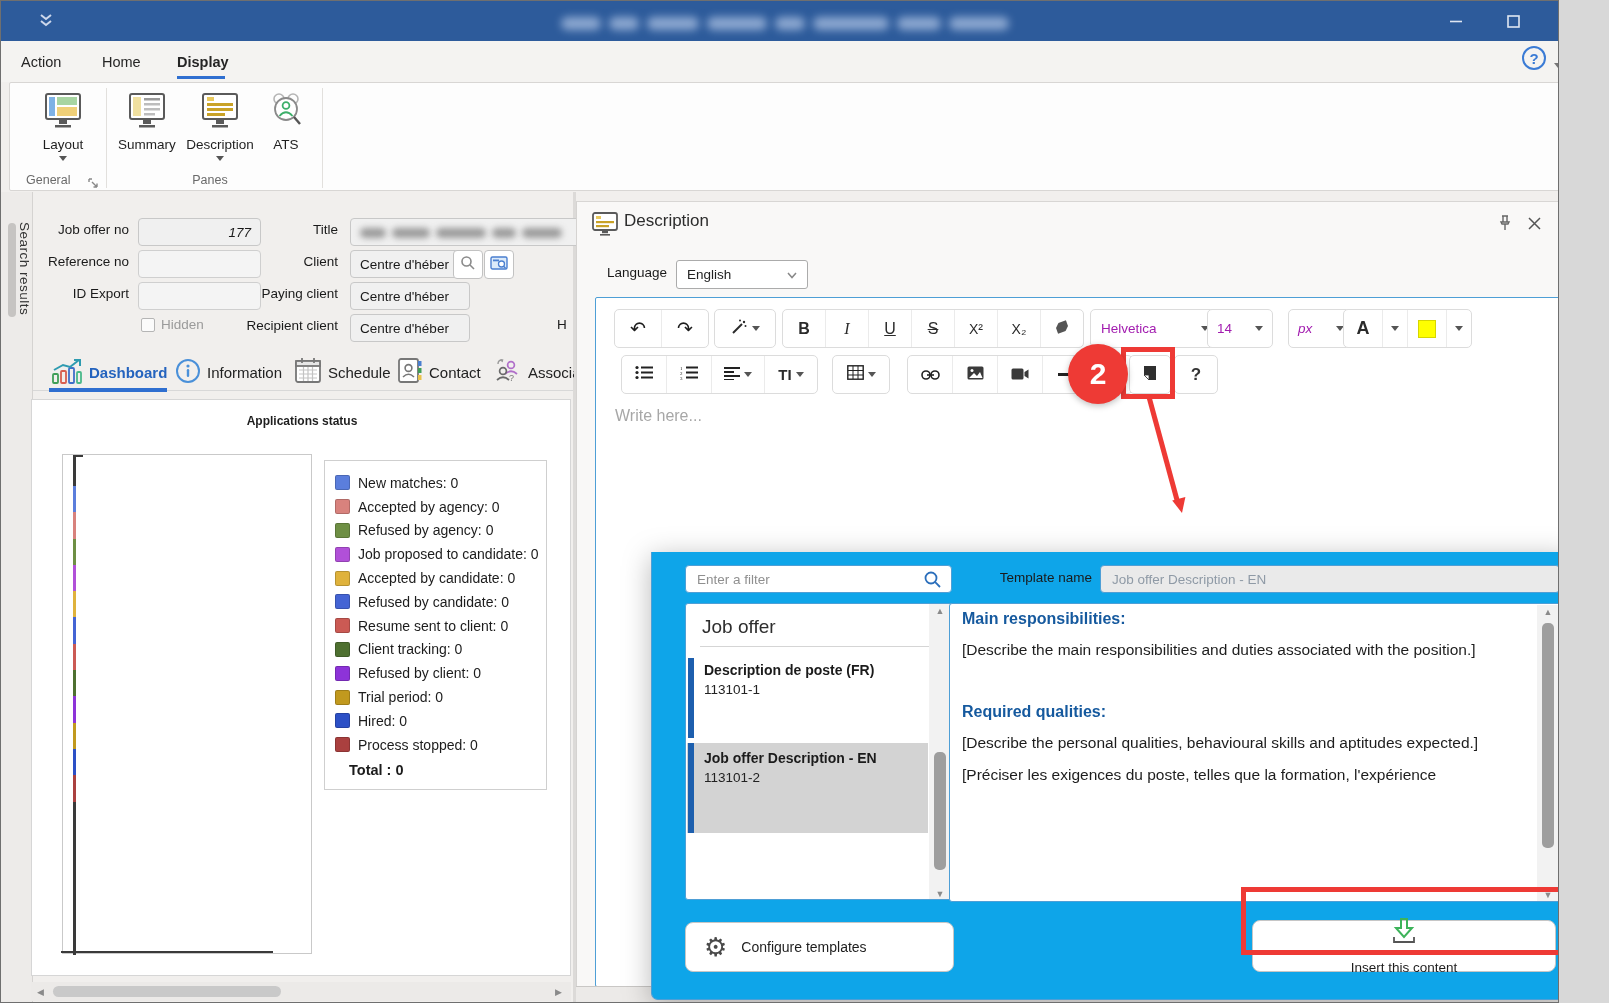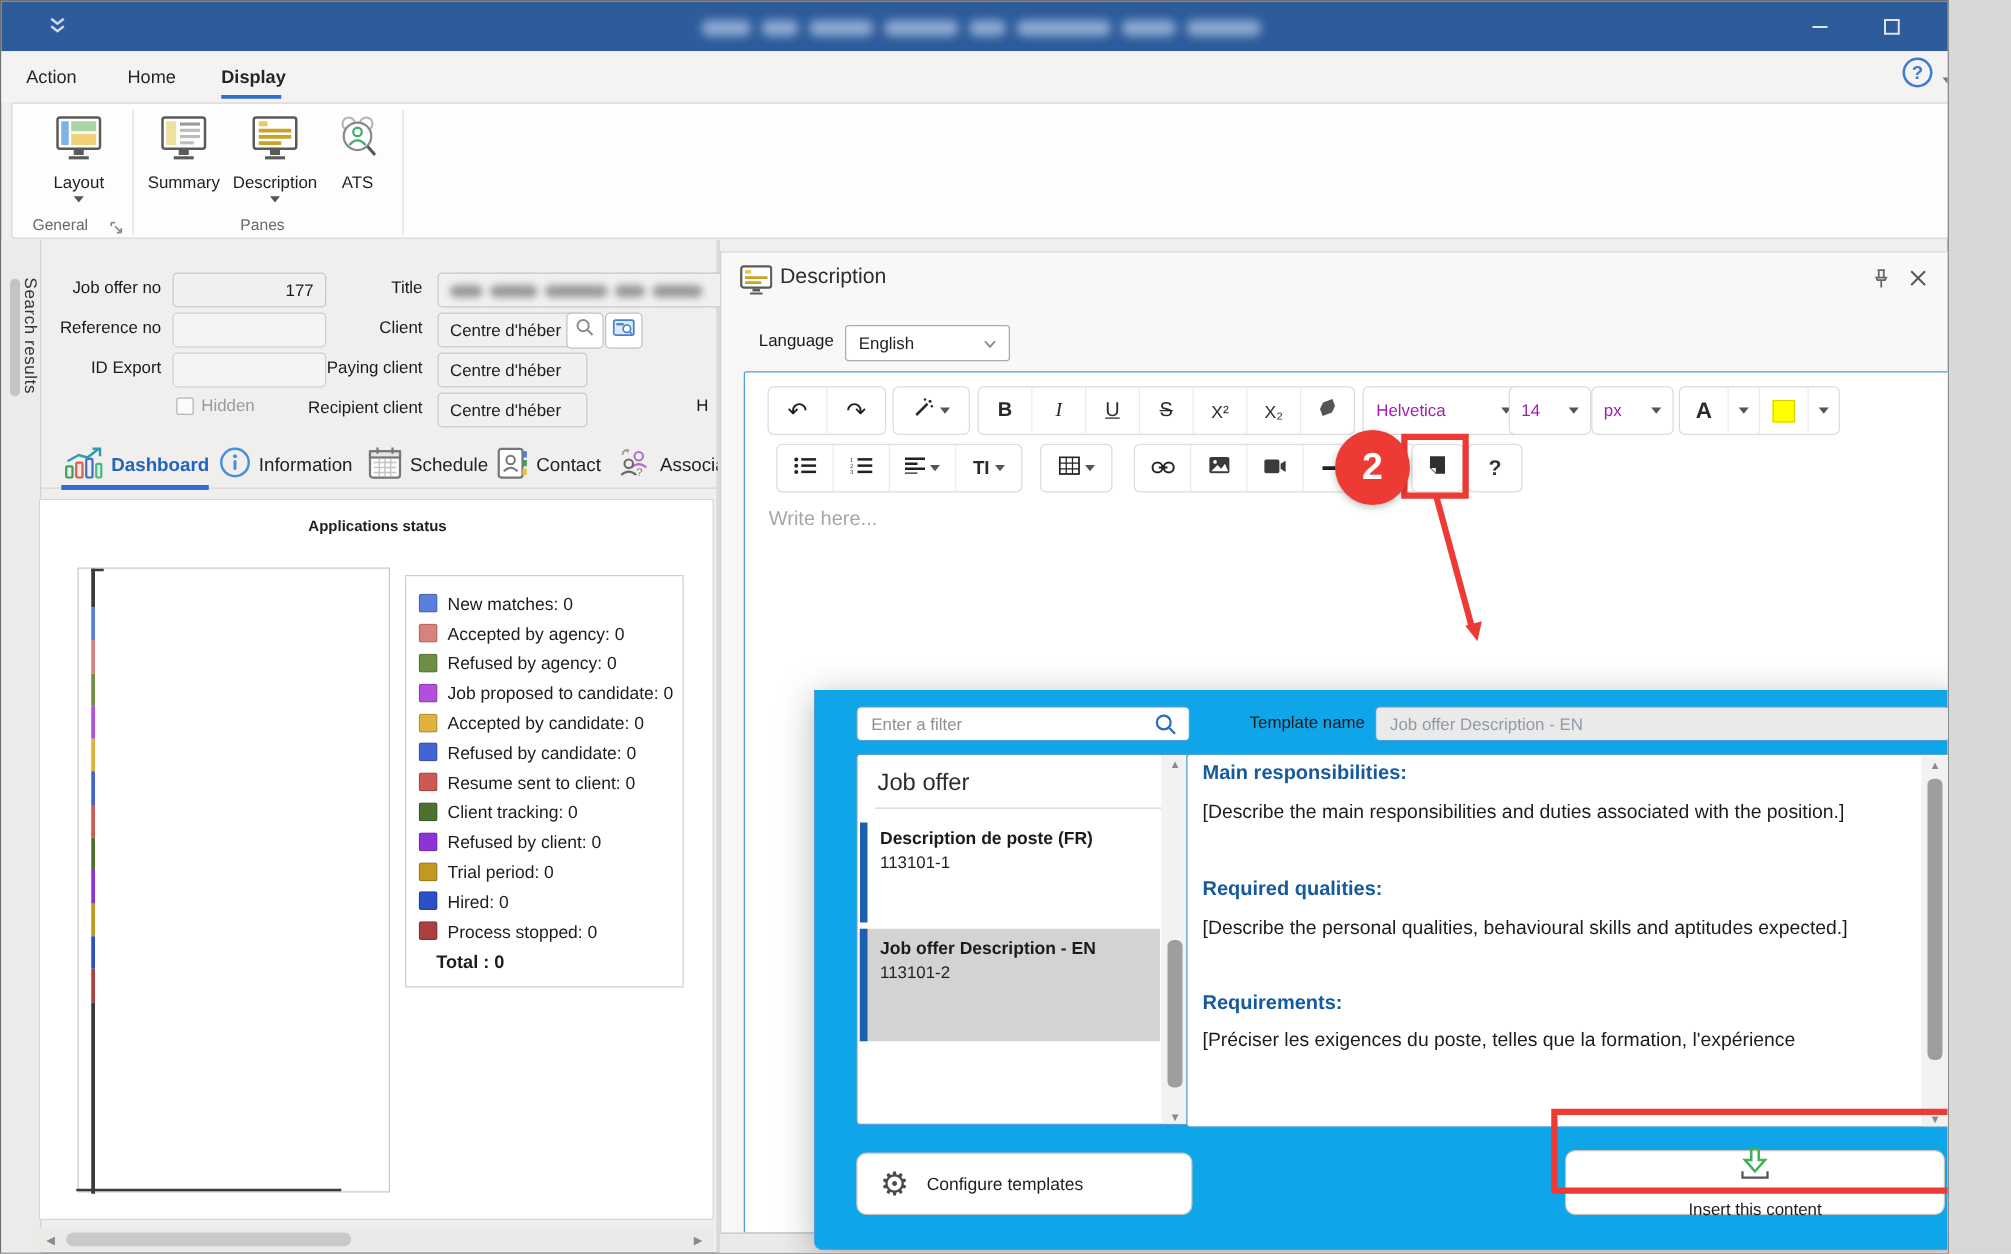--- a/index.html
+++ b/index.html
@@ -182,21 +182,21 @@
   </div>
 
   <div class="abs" style="left:0;top:191px;width:32px;height:812px;background:#edebe9;border-right:1px solid #d5d3d1;">
     <div class="abs" style="left:7px;top:31px;width:8px;height:94px;background:#c6c4c2;border-radius:4px;"></div>
     <div class="abs v-text" style="left:16px;top:30px;">Search results</div>
   </div>
 
   <div class="abs" style="left:572px;top:191px;width:3px;height:812px;background:#dcdad8;"></div>
 
   <div class="lbl" style="left:30px;top:221px;width:98px;">Job offer no</div>
-  <div class="fld" style="left:137px;top:217px;width:103px;height:26px;justify-content:flex-end;">177</div>
+  <div class="fld" style="left:137px;top:217px;width:103px;height:26px;justify-content:flex-end;font-style:italic;">177</div>
   <div class="lbl" style="left:239px;top:221px;width:98px;">Title</div>
   <div class="fld" style="left:349px;top:217px;width:217px;height:26px;overflow:hidden;">
     <span class="blur-strip"><i style="width:26px;height:10px;background:rgba(70,70,70,.5);filter:blur(3px);margin-right:6px;"></i><i style="width:38px;height:10px;background:rgba(70,70,70,.5);filter:blur(3px);margin-right:6px;"></i><i style="width:50px;height:10px;background:rgba(70,70,70,.5);filter:blur(3px);margin-right:6px;"></i><i style="width:24px;height:10px;background:rgba(70,70,70,.5);filter:blur(3px);margin-right:6px;"></i><i style="width:40px;height:10px;background:rgba(70,70,70,.5);filter:blur(3px);"></i></span>
   </div>
 
   <div class="lbl" style="left:30px;top:253px;width:98px;">Reference no</div>
   <div class="fld empty" style="left:137px;top:249px;width:103px;height:26px;"></div>
   <div class="lbl" style="left:239px;top:253px;width:98px;">Client</div>
   <div class="fld" style="left:349px;top:249px;width:100px;height:26px;overflow:hidden;white-space:nowrap;">Centre d'héber</div>
   <div class="mini-btn" style="left:452px;top:249px;">
@@ -447,21 +447,21 @@
           <span class="tb-txt">Helvetica</span>
           <span class="caret"></span>
         </div>
     </div>
     <div class="tb-group" style="left:630px;top:107px;">
       <div class="tb-cell" style="width:46px;justify-content:space-between;padding:0 9px;">
           <span class="tb-txt">14</span>
           <span class="caret"></span>
         </div>
     </div>
-    <div class="tb-group" style="left:696px;top:107px;">
+    <div class="tb-group" style="left:711px;top:107px;font-style:italic;">
       <div class="tb-cell" style="width:46px;justify-content:space-between;padding:0 9px;">
           <span class="tb-txt">px</span>
           <span class="caret"></span>
         </div>
     </div>
     <div class="tb-group" style="left:766px;top:107px;">
       <div class="tb-cell" style="width:38px;font-weight:700;font-size:18px;">
           <span>A</span>
         </div>
       <div class="tb-cell" style="width:24px;">
@@ -602,21 +602,20 @@
           <div class="thumb" style="left:5px;top:148px;width:12px;height:118px;"></div>
         </div>
       </div>
 
       <div class="blue-box" style="left:297px;top:51px;width:611px;height:297px;overflow:hidden;">
         <div style="padding:6px 40px 0 12px;">
           <p class="sec-h" style="margin-top:0;">Main responsibilities:</p>
           <p class="sec-b" style="margin-top:10px;width:520px;">[Describe the main responsibilities and duties associated with the position.]</p>
           <p class="sec-h" style="margin-top:42px;">Required qualities:</p>
           <p class="sec-b" style="margin-top:10px;width:520px;">[Describe the personal qualities, behavioural skills and aptitudes expected.]</p>
-          <p class="sec-h" style="margin-top:40px;">Requirements:</p>
           <p class="sec-b" style="margin-top:9px;width:575px;white-space:nowrap;">[Préciser les exigences du poste, telles que la formation, l'expérience</p>
         </div>
         <div class="sb-track" style="left:587px;top:1px;width:22px;height:293px;">
           <span class="sb-arrow">▲</span>
           <span class="sb-arrow">▼</span>
           <div class="thumb" style="left:5px;top:18px;width:12px;height:225px;"></div>
         </div>
       </div>
 
       <div class="dlg-btn" style="left:33px;top:370px;width:267px;height:48px;">

